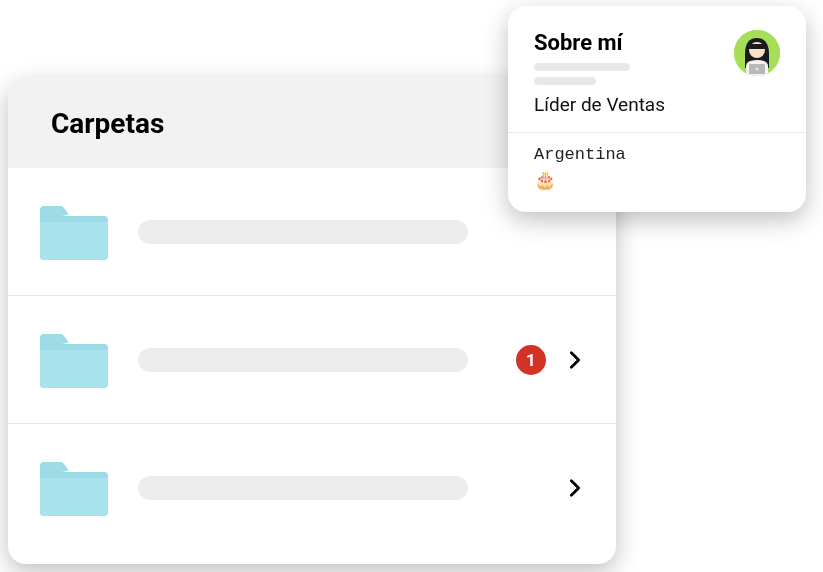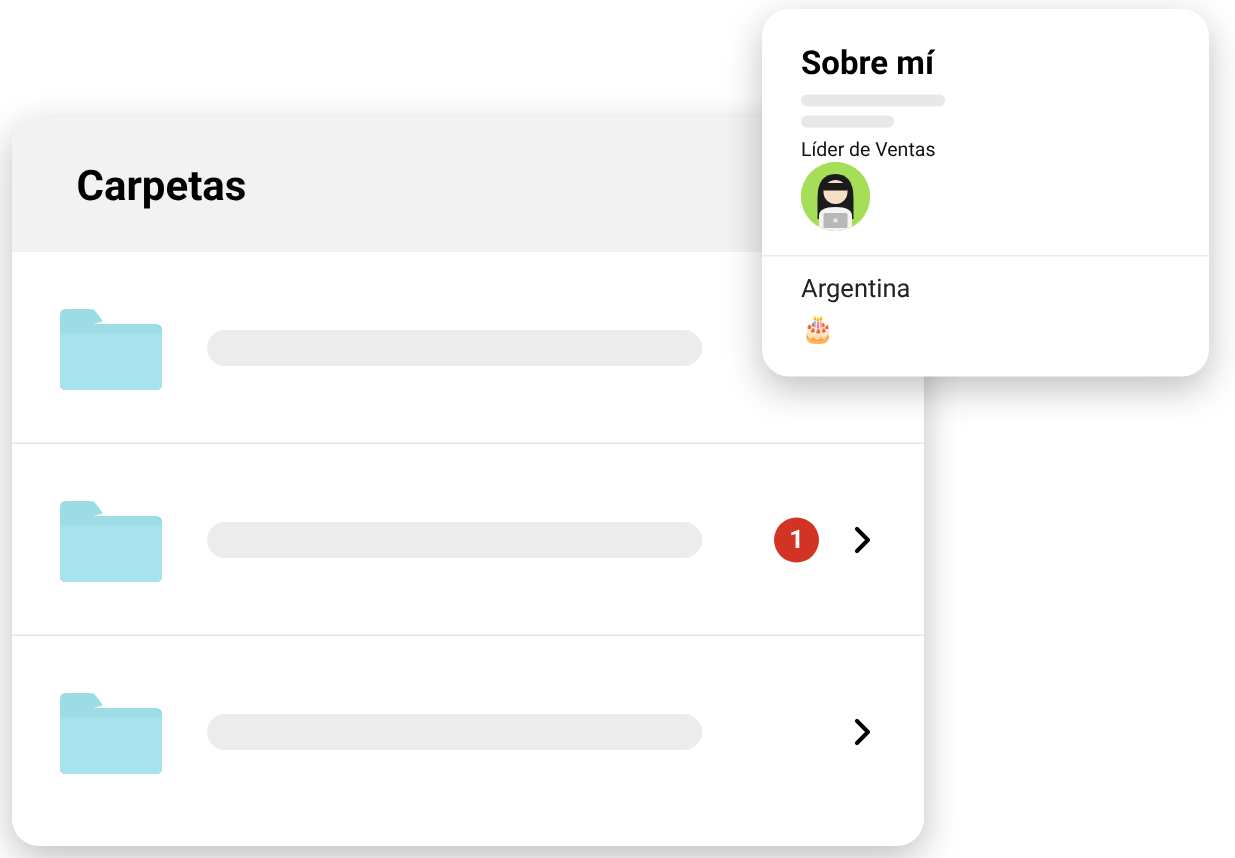--- a/index.html
+++ b/index.html
@@ -100,40 +100,39 @@
       width: 298px;
       background: #ffffff;
       border-radius: 18px;
       box-shadow: 0 8px 24px rgba(0,0,0,0.25);
       padding: 24px 26px 22px 26px;
     }
     .about-head {
       display: flex;
       align-items: flex-start;
       justify-content: space-between;
-      flex-direction: column;
     }
     .about-title {
       font-size: 22px;
       font-weight: 700;
       color: #000;
       margin-bottom: 8px;
     }
     .about-skel-wrap { margin-bottom: 8px; }
     .skel {
       height: 8px;
       background: #e8e8e8;
       border-radius: 4px;
       margin-bottom: 6px;
     }
     .skel.s1 { width: 96px; }
     .skel.s2 { width: 62px; }
 
     .about-role {
-      font-size: 13px;
+      font-size: 19px;
       color: #111;
       margin-top: 4px;
     }
 
     .avatar {
       width: 46px;
       height: 46px;
       border-radius: 50%;
       background: #A6DF57;
       display: flex;
@@ -149,20 +148,21 @@
       margin: 16px -26px 12px -26px;
     }
 
     .about-line {
       font-size: 17px;
       color: #222;
       display: flex;
       align-items: center;
       gap: 6px;
       margin-bottom: 8px;
+      font-family: Liberation Mono, monospace;
     }
     .about-line:last-child { margin-bottom: 0; }
     .cake { font-size: 18px; line-height: 1; }
   </style>
 </head>
 <body>
 
 <div class="folders-card">
   <div class="folders-header">
     <div class="folders-title">Carpetas</div>

